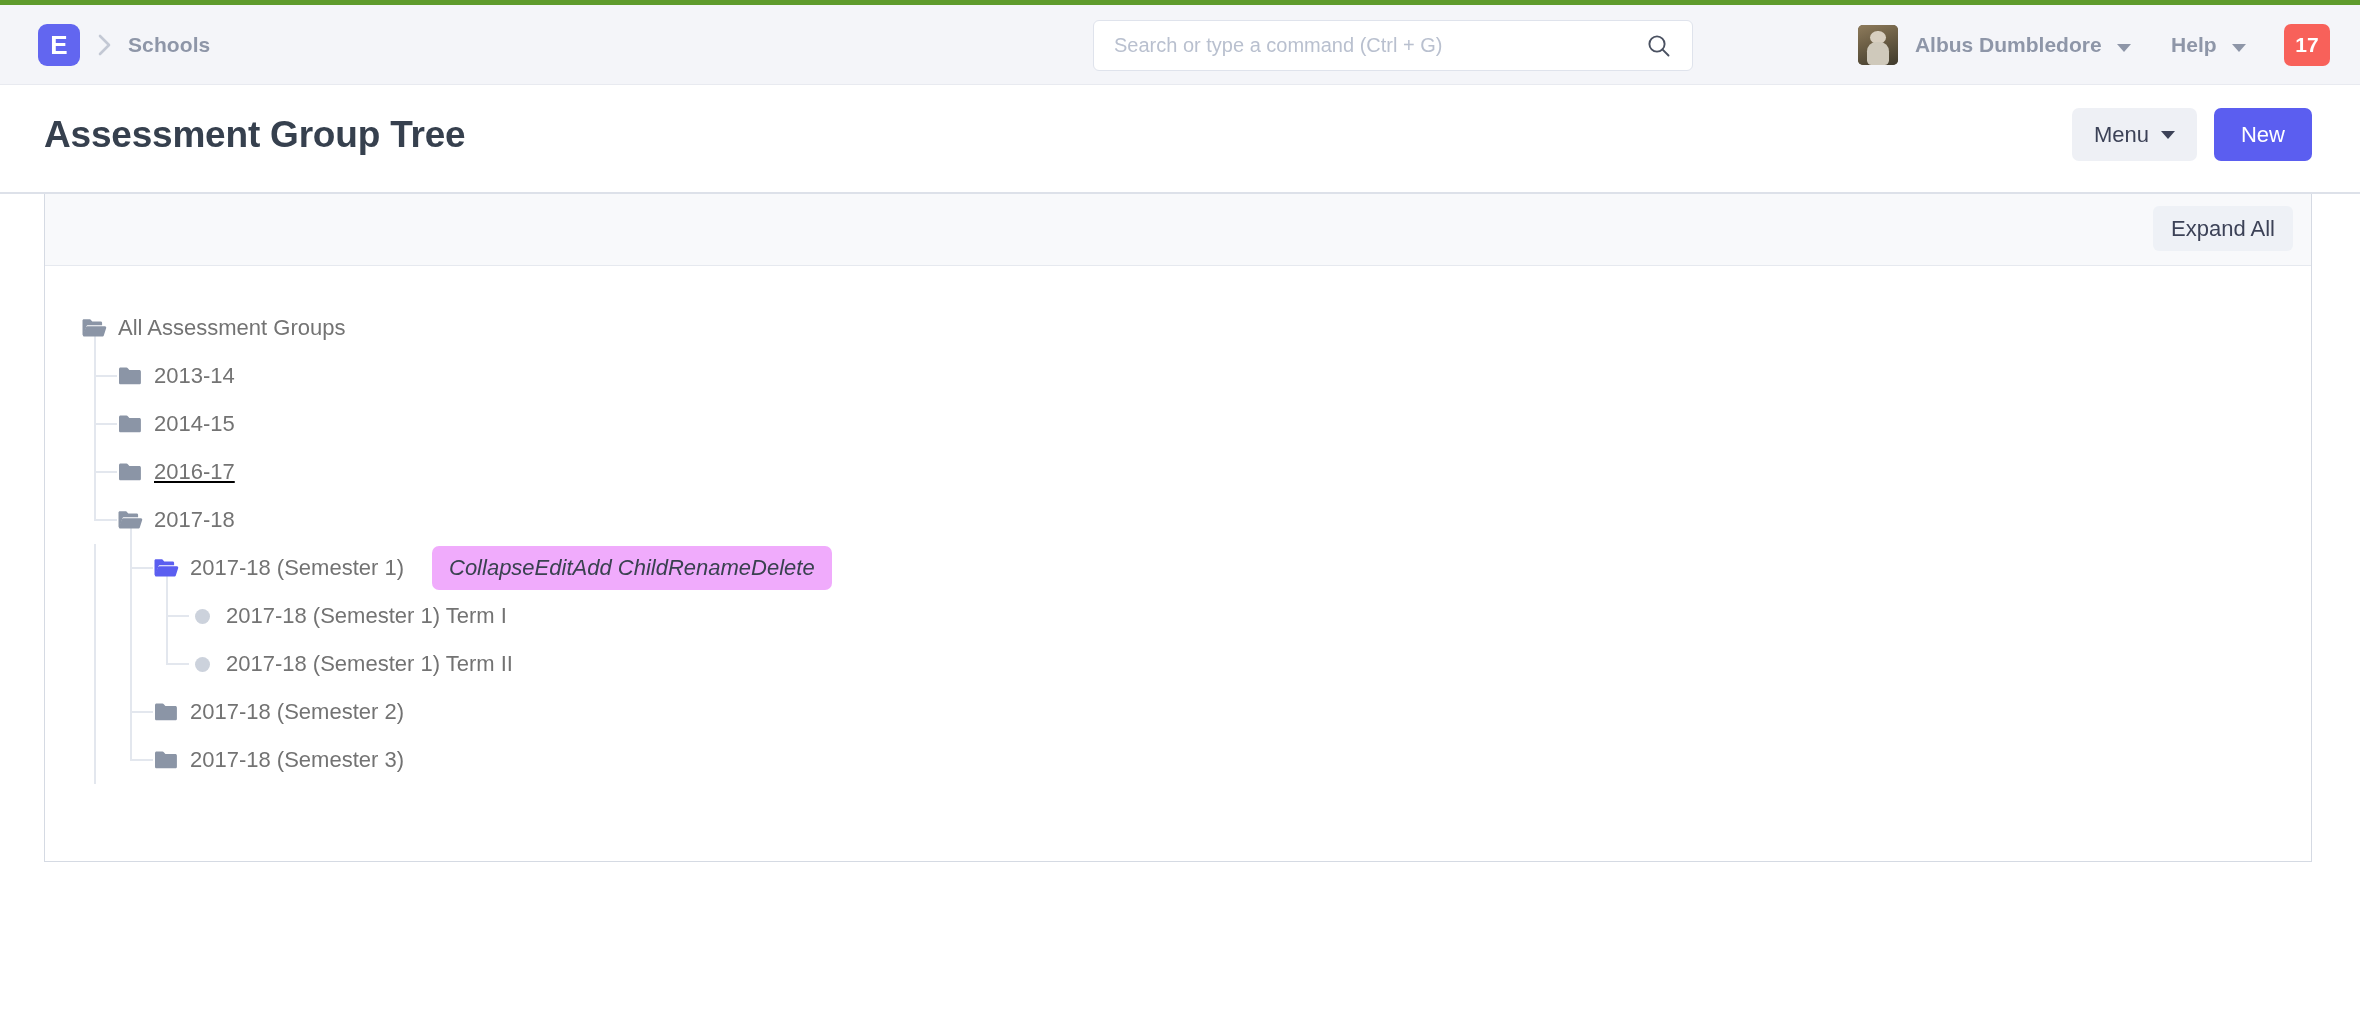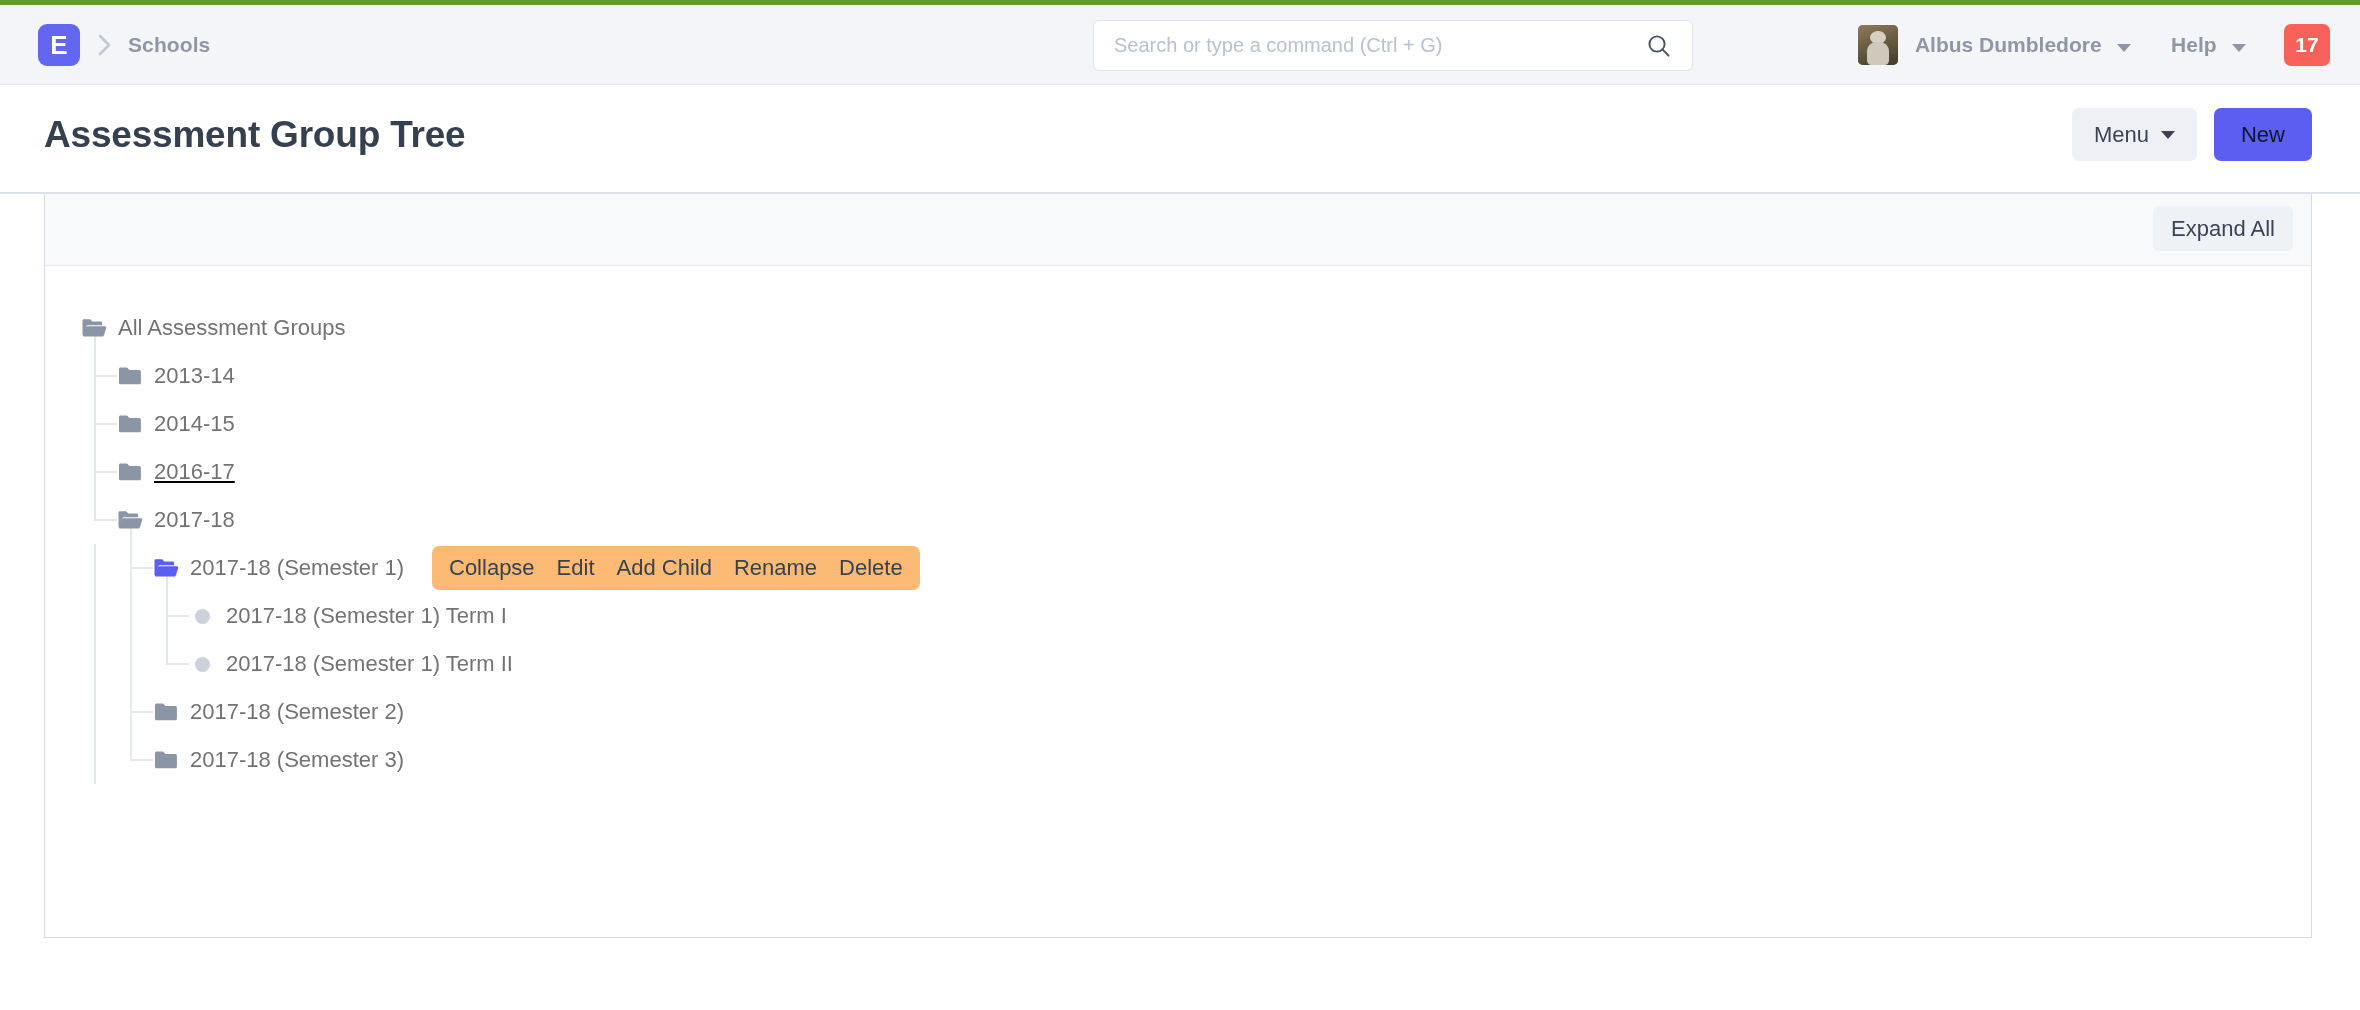--- a/index.html
+++ b/index.html
@@ -204,21 +204,21 @@
 
   .btn-new {
     background: #5b5ef0;
     border: none;
     border-radius: 7px;
     height: 53px;
     padding: 0 27px;
     font-family: "Liberation Sans", sans-serif;
     font-size: 22px;
     font-weight: 500;
-    color: #0f172a;
+    color: #ffffff;
     cursor: pointer;
   }
 
   
   .content-area {
     padding: 0 48px 0 44px;
     position: relative;
   }
 
   .rule {
@@ -227,21 +227,21 @@
     right: 0;
     top: 0;
     height: 2px;
     background: #dde1e9;
   }
 
   .card {
     border: 1px solid #d5dae3;
     border-top: none;
     background: #ffffff;
-    height: 746px;
+    height: 670px;
   }
 
   .card-toolbar {
     height: 74px;
     background: #f8f9fb;
     border-bottom: 1px solid #e6e9ef;
     display: flex;
     align-items: center;
     justify-content: flex-end;
     padding: 0 18px;
@@ -309,27 +309,27 @@
   }
   .hline {
     position: absolute;
     height: 2px;
     background: #e3e7ee;
   }
 
   
   .node-actions {
     margin-left: 28px;
-    background: #fdba74;
+    background: #f0abfc;
     border-radius: 7px;
     height: 44px;
     display: flex;
     align-items: center;
     padding: 0 17px;
-    gap: 22px;
+    font-style: italic;
   }
   .node-action {
     font-size: 22px;
     color: #39414f;
     cursor: pointer;
     white-space: nowrap;
   }
 </style>
 </head>
 <body>

